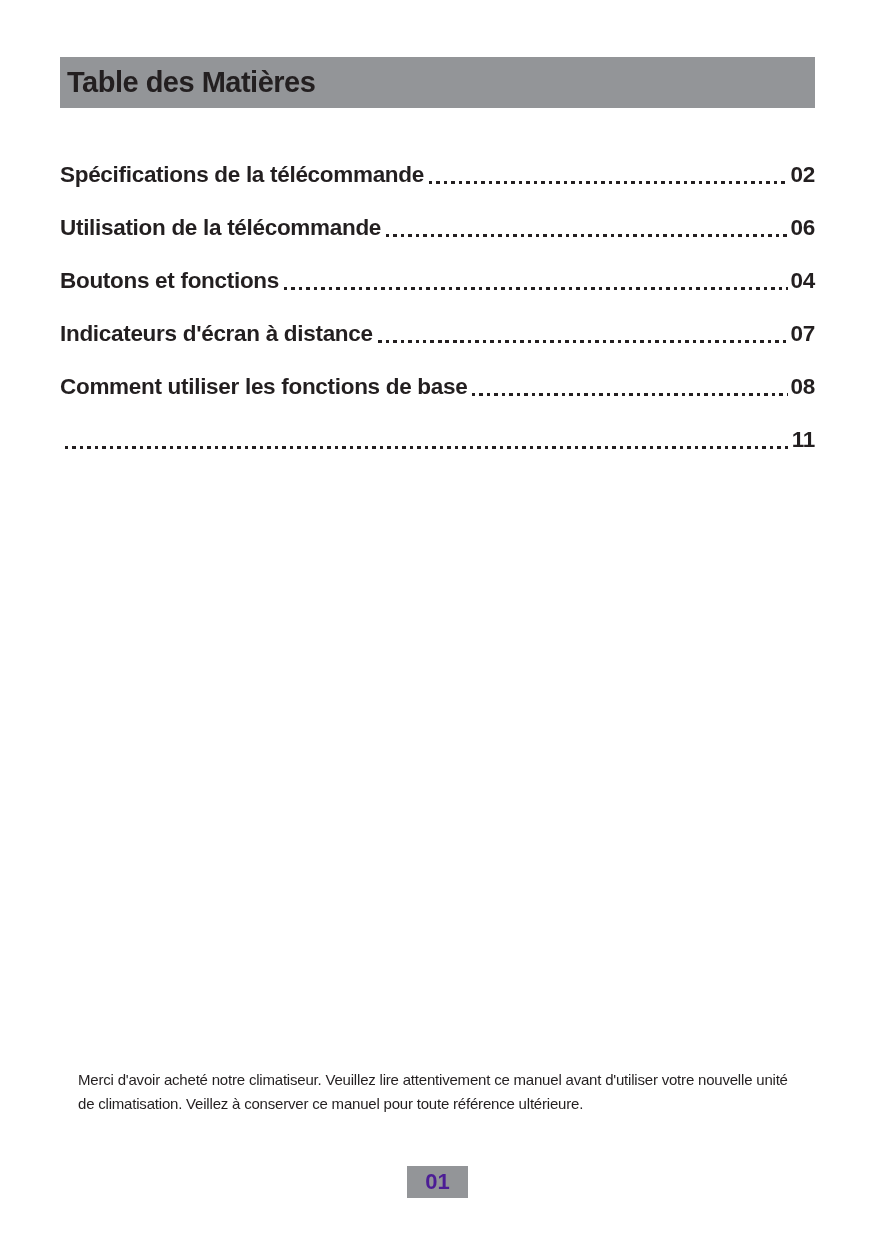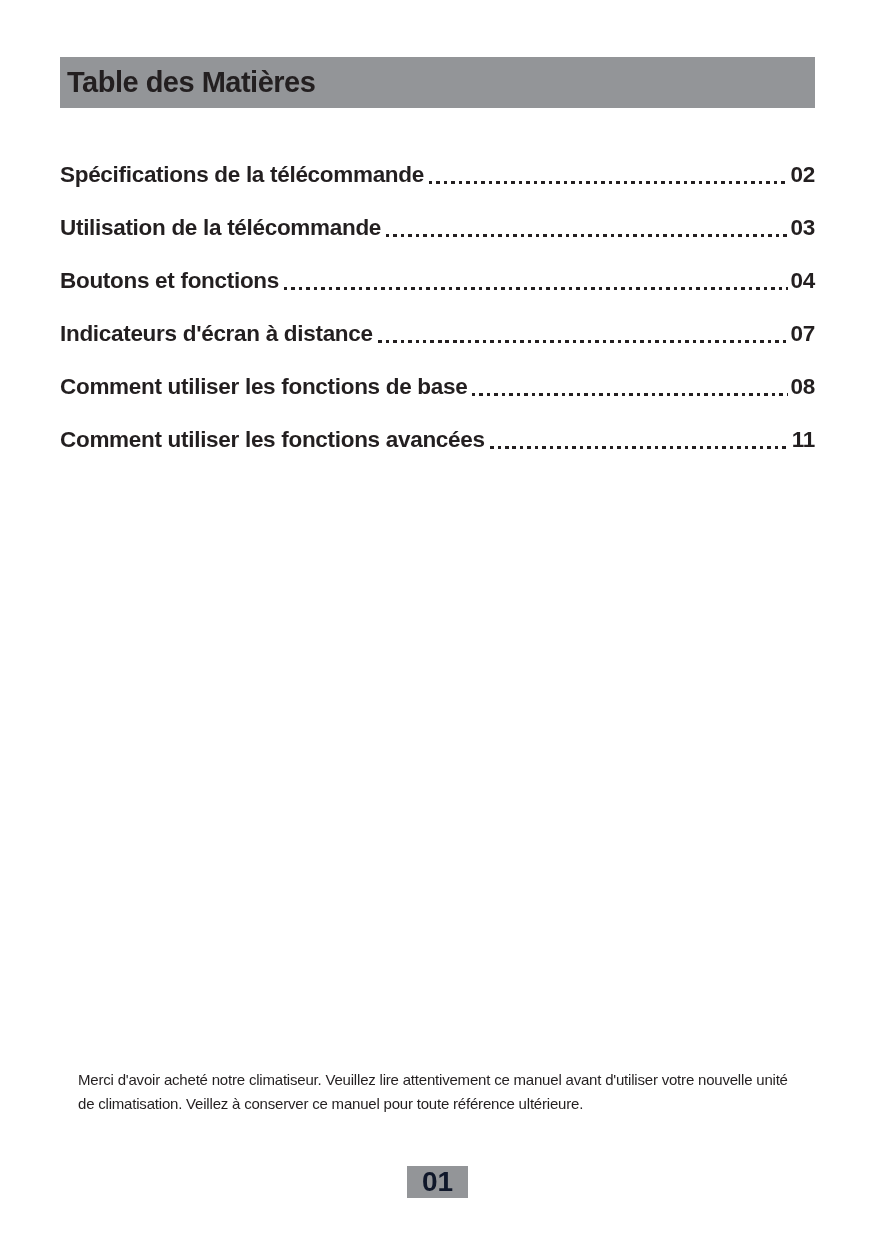--- a/index.html
+++ b/index.html
@@ -96,22 +96,22 @@
     left: 407px;
     top: 1166px;
     width: 61px;
     height: 32px;
     background: #939598;
     display: flex;
     align-items: center;
     justify-content: center;
   }
   .page-number-box span {
-    color: #0f172a;
-    font-size: 28px;
+    color: #4c1d95;
+    font-size: 22px;
     font-weight: bold;
   }
 </style>
 </head>
 <body>
 
 <div class="page">
 
   <div class="title-bar">
     <h1>Table des Matières</h1>
@@ -120,21 +120,21 @@
   <div class="toc">
     <div class="toc-row">
       <span class="toc-label">Spécifications de la télécommande</span>
       <span class="toc-dots"></span>
       <span class="toc-page">02</span>
     </div>
 
     <div class="toc-row">
       <span class="toc-label">Utilisation de la télécommande</span>
       <span class="toc-dots"></span>
-      <span class="toc-page">03</span>
+      <span class="toc-page">06</span>
     </div>
 
     <div class="toc-row">
       <span class="toc-label">Boutons et fonctions</span>
       <span class="toc-dots"></span>
       <span class="toc-page">04</span>
     </div>
 
     <div class="toc-row">
       <span class="toc-label">Indicateurs d'écran à distance</span>
@@ -142,21 +142,20 @@
       <span class="toc-page">07</span>
     </div>
 
     <div class="toc-row">
       <span class="toc-label">Comment utiliser les fonctions de base</span>
       <span class="toc-dots"></span>
       <span class="toc-page">08</span>
     </div>
 
     <div class="toc-row">
-      <span class="toc-label">Comment utiliser les fonctions avancées</span>
       <span class="toc-dots"></span>
       <span class="toc-page">11</span>
     </div>
   </div>
 
   <div class="note">
     <p class="note-body">Merci d'avoir acheté notre climatiseur. Veuillez lire attentivement ce manuel avant d'utiliser votre nouvelle unité de climatisation. Veillez à conserver ce manuel pour toute référence ultérieure.</p>
   </div>
 
   <div class="page-number-box">

